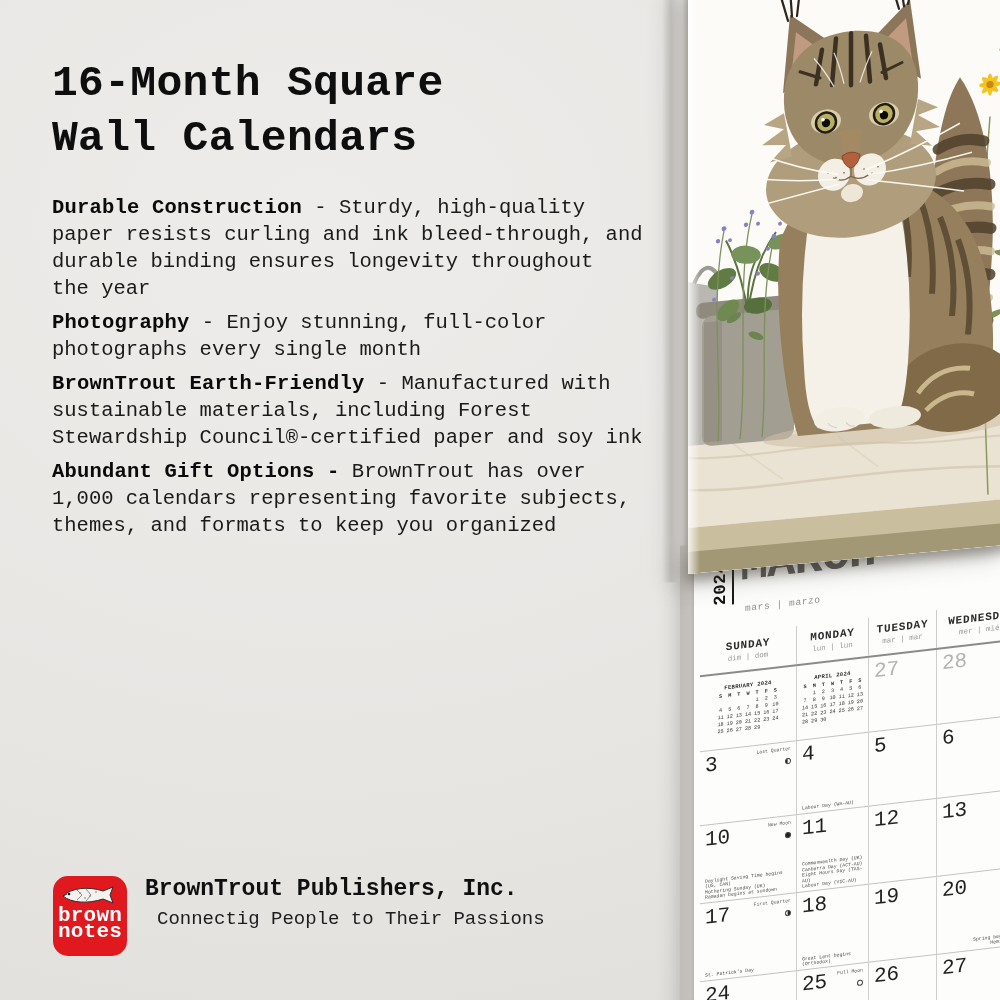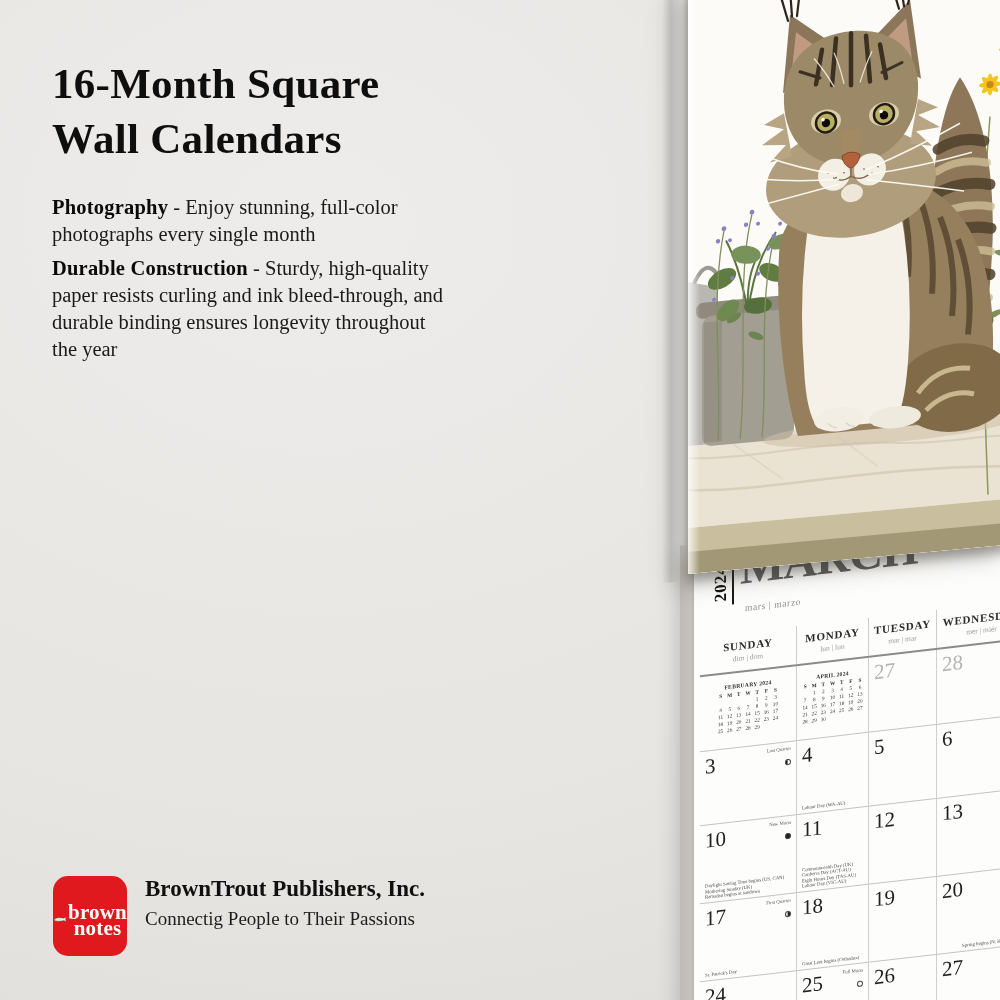--- a/index.html
+++ b/index.html
@@ -1,35 +1,35 @@
 <!DOCTYPE html>
 <html><head>
 <meta charset="utf-8">
 <style>
   html,body{margin:0;padding:0;}
   .stage{position:relative;width:1000px;height:1000px;overflow:hidden;
     background:radial-gradient(140% 110% at 32% 22%, #edecea 0%, #e7e6e3 50%, #dcdbd8 100%);
-    font-family:Liberation Serif, serif;}
+    font-family:Liberation Mono, monospace;}
 
   
   .left{position:absolute;left:52px;top:56px;width:625px;color:#171717;}
   .title{font-size:43px;font-weight:bold;line-height:55px;letter-spacing:.3px;color:#0e0e0e;
     white-space:pre-line;margin:0 0 28px 0;}
   .feature{font-size:20.5px;line-height:27px;margin:0 0 7px 0;white-space:pre-line;color:#1a1a1a;}
   .feature b{color:#0a0a0a;letter-spacing:.2px;}
 
   
   .footer{position:absolute;left:53px;top:876px;width:660px;display:flex;align-items:flex-start;}
-  .logo{width:74px;height:80px;border-radius:15px;display:flex;flex-direction:row;align-items:center;
+  .logo{width:74px;height:80px;border-radius:15px;display:flex;flex-direction:column;align-items:center;
     padding-top:7px;box-sizing:border-box;flex:0 0 auto;}
   .logo svg{width:60px;height:25px;display:block;}
   .logo-words{color:#fff;font-weight:bold;font-size:21px;line-height:16px;text-align:center;letter-spacing:.2px;}
   .footer-text{margin-left:18px;padding-top:0;}
   .company{font-size:23px;font-weight:bold;color:#101010;margin:0;line-height:1.15;}
-  .tagline{font-size:19px;color:#1d1d1d;margin:6px 0 9px 0;}
+  .tagline{font-size:19px;color:#1d1d1d;margin:6px 0 9px 12px;}
   .legal{font-size:11.5px;color:#2e2e2e;line-height:1.5;}
 
   
   .stack1{position:absolute;left:662px;top:-8px;width:30px;height:590px;
     background:linear-gradient(90deg, rgba(208,206,202,0) 0%, #d0cecb 30%, #f6f5f3 68%, #e2e0dd 100%);
     transform:skewY(-3deg);border-radius:0 0 10px 4px;}
   .stack2{position:absolute;left:680px;top:545px;width:18px;height:455px;
     background:linear-gradient(90deg,#d7d5d1 0%, #f3f2f0 60%, #dbd9d5 100%);transform:skewY(-4deg);}
 
   
@@ -79,26 +79,32 @@
 </style>
 </head>
 <body>
 
 <div class="stage">
 
   <div class="left">
     <h1 class="title">16-Month Square
 Wall Calendars</h1>
     <div>
-        <p class="feature"><b>Photography</b><span> - Enjoy stunning, full-color
-photographs every single month</span></p>
         <p class="feature"><b>Durable Construction</b><span> - Sturdy, high-quality
 paper resists curling and ink bleed-through, and
 durable binding ensures longevity throughout
 the year</span></p>
+        <p class="feature"><b>Photography</b><span> - Enjoy stunning, full-color
+photographs every single month</span></p>
+        <p class="feature"><b>BrownTrout Earth-Friendly</b><span> - Manufactured with
+sustainable materials, including Forest
+Stewardship Council®-certified paper and soy ink</span></p>
+        <p class="feature"><b>Abundant Gift Options -</b><span> BrownTrout has over
+1,000 calendars representing favorite subjects,
+themes, and formats to keep you organized</span></p>
       </div>
   </div>
 
   <div class="footer">
     <div class="logo" style="background: rgb(224, 25, 31);">
       <svg viewBox="0 0 60 25">
         <path d="M3 13 C11 5 28 3 43 8 L53 4 L50 12 L53 20 L43 16 C28 21 11 20 3 13 Z" fill="#f3f2ef" stroke="#2d2d2d" stroke-width="1"></path>
         <path d="M17 7 L22 12 L17 17 M26 6 L31 12 L26 18" stroke="#8c8c8c" stroke-width="1" fill="none"></path>
         <circle cx="9" cy="11" r="1.3" fill="#1d1d1d"></circle>
         <path d="M3 13 L7 11" stroke="#2d2d2d" stroke-width="1" fill="none"></path>

